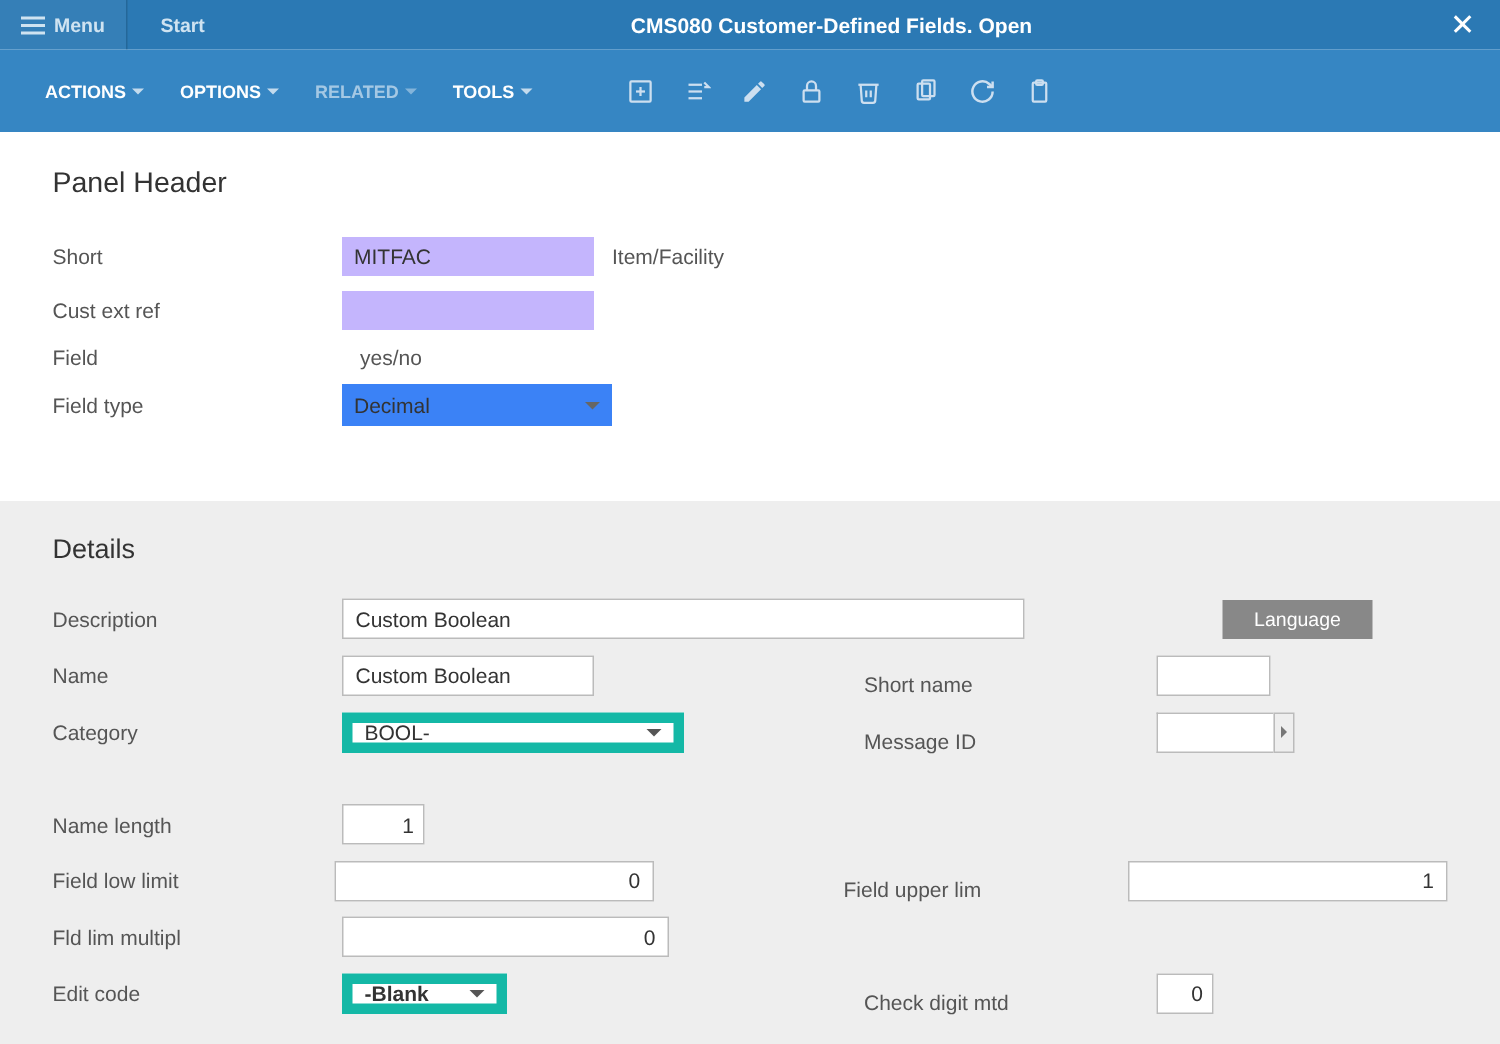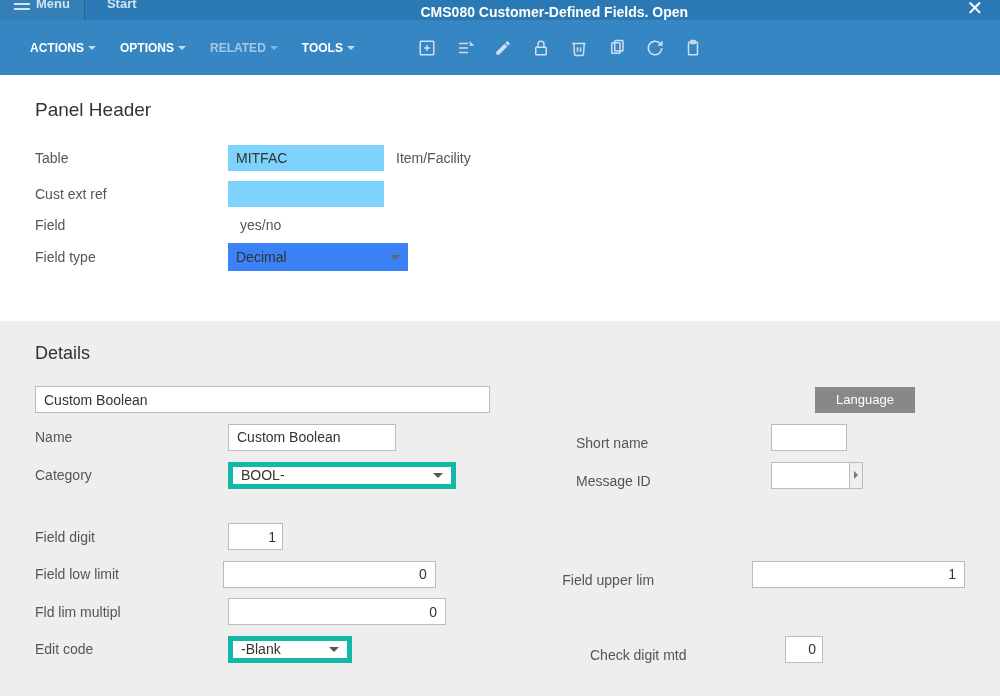--- a/index.html
+++ b/index.html
@@ -1,18 +1,18 @@
 <!DOCTYPE html>
 <html><head>
 <meta charset="utf-8">
 <style>
 * { box-sizing: border-box; margin: 0; padding: 0; }
 body { font-family: Arial, sans-serif; font-size: 13px; color: #333; background: #f5f5f5; width: 1000px; height: 696px; overflow: hidden; }
 
-.titlebar { background: #2b79b4; height: 20px; display: flex; align-items: flex-end; color: #fff; }
+.titlebar { background: #2b79b4; height: 33px; display: flex; align-items: center; color: #fff; }
 .titlebar .menu-btn { display: flex; align-items: center; padding: 0 14px; height: 33px; background: rgba(255,255,255,0.05); cursor: pointer; gap: 6px; }
 .titlebar .menu-btn span { color: #cfe3f1; font-size: 13px; font-weight: 600; }
 .titlebar .start-btn { padding: 0 22px; height: 33px; display: flex; align-items: center; color: #cfe3f1; font-size: 13px; font-weight: 600; border-left: 1px solid rgba(0,0,0,0.15); cursor: pointer; }
 .titlebar .title { flex: 1; text-align: center; color: #fff; font-weight: 700; font-size: 14px; }
 .titlebar .close { width: 50px; text-align: center; font-size: 20px; color: #fff; cursor: pointer; }
 
 .hamburger { display: inline-flex; flex-direction: column; gap: 3px; }
 .hamburger i { width: 16px; height: 2px; background: #cfe3f1; display: block; }
 
 .toolbar { background: #3686c3; height: 55px; display: flex; align-items: center; padding: 0 18px; gap: 0; }
@@ -21,21 +21,21 @@
 .toolbar .caret { width: 0; height: 0; border-left: 4px solid transparent; border-right: 4px solid transparent; border-top: 4px solid currentColor; opacity: 0.7; }
 .toolbar .icons { margin-left: 50px; display: flex; gap: 18px; align-items: center; }
 .toolbar .icons .ic { width: 20px; height: 20px; color: #cddff0; cursor: pointer; display: flex; align-items: center; justify-content: center; }
 .toolbar .icons .ic svg { width: 18px; height: 18px; }
 
 .panel-top { background: #fff; padding: 24px 35px 40px 35px; }
 .panel-top h2 { font-size: 19px; font-weight: 400; color: #333; margin-bottom: 24px; }
 
 .form-row { display: flex; align-items: center; margin-bottom: 10px; }
 .form-row .lbl { width: 193px; color: #555; font-size: 14px; }
-.form-row .val-input { width: 156px; height: 26px; background: #7dd3fc; border: none; padding: 0 8px; font-size: 14px; color: #333; }
+.form-row .val-input { width: 168px; height: 26px; background: #c4b5fd; border: none; padding: 0 8px; font-size: 14px; color: #333; }
 .form-row .suffix { margin-left: 12px; color: #555; font-size: 14px; }
 .select-ro { width: 180px; height: 28px; background: #3b82f6; border: none; padding: 0 8px; font-size: 14px; color: #333; display: flex; align-items: center; justify-content: space-between; }
 .select-ro .tri { width: 0; height: 0; border-left: 5px solid transparent; border-right: 5px solid transparent; border-top: 5px solid #666; }
 
 .panel-details { background: #eee; padding: 22px 35px 30px 35px; }
 .panel-details h3 { font-size: 18px; font-weight: 400; color: #333; margin-bottom: 22px; }
 
 .drow { display: flex; align-items: center; margin-bottom: 10px; }
 .drow .lbl { width: 193px; color: #555; font-size: 14px; }
 .drow .lbl2 { width: 195px; color: #555; font-size: 14px; margin-top: 12px; }
@@ -43,23 +43,23 @@
 .txt.w-long { width: 455px; }
 .txt.w-med { width: 168px; }
 .txt.w-short { width: 76px; }
 .txt.w-num { width: 55px; text-align: right; padding-right: 6px; }
 .txt.w-num-s { width: 38px; text-align: right; padding-right: 6px; }
 .txt.w-right { width: 218px; text-align: right; padding-right: 8px; }
 
 .lang-btn { background: #888; color: #fff; border: none; height: 26px; width: 100px; font-size: 13px; cursor: pointer; }
 .lang-wrap { margin-left: auto; margin-right: 50px; }
 
-.sel { height: 27px; border: 5px solid #14b8a6; background: #fff; padding: 0 8px; font-size: 14px; display: flex; align-items: center; justify-content: space-between; }
+.sel { height: 27px; border: 7px solid #14b8a6; background: #fff; padding: 0 8px; font-size: 14px; display: flex; align-items: center; justify-content: space-between; }
 .sel.w-cat { width: 228px; }
-.sel.w-edit { width: 124px; }
+.sel.w-edit { width: 110px; font-weight: bold; }
 .sel .tri { width: 0; height: 0; border-left: 5px solid transparent; border-right: 5px solid transparent; border-top: 5px solid #555; }
 
 .msgid { display: flex; align-items: center; }
 .msgid .txt { width: 78px; border-right: none; }
 .msgid .tab { width: 14px; height: 27px; border: 1px solid #bbb; background: #eee; display: flex; align-items: center; justify-content: center; cursor: pointer; }
 .msgid .tab .t { width: 0; height: 0; border-top: 4px solid transparent; border-bottom: 4px solid transparent; border-left: 4px solid #777; }
 </style>
 </head>
 <body>
 
@@ -149,21 +149,21 @@
           <rect x="6" y="4" width="12" height="17" rx="1"></rect>
           <rect x="9" y="2" width="6" height="4" rx="1"></rect>
         </svg>
       </div>
   </div>
 </div>
 
 <div class="panel-top">
   <h2>Panel Header</h2>
   <div class="form-row">
-    <div class="lbl">Table</div>
+    <div class="lbl">Short</div>
     <input class="val-input" readonly="" value="MITFAC" style="">
     <div class="suffix">Item/Facility</div>
   </div>
   <div class="form-row">
     <div class="lbl">Cust ext ref</div>
     <input class="val-input" readonly="" value="" style="">
   </div>
   <div class="form-row">
     <div class="lbl">Field</div>
     <div class="suffix">yes/no</div>
@@ -174,20 +174,21 @@
       <span>Decimal</span>
       <span class="tri"></span>
     </div>
   </div>
 </div>
 
 <div class="panel-details">
   <h3>Details</h3>
 
   <div class="drow">
+    <div class="lbl">Description</div>
     <input class="txt w-long" value="Custom Boolean" style="">
     <div class="lang-wrap"><button class="lang-btn">Language</button></div>
   </div>
 
   <div class="drow">
     <div class="lbl">Name</div>
     <input class="txt w-med" value="Custom Boolean" style="">
     <div style="width:180px"></div>
     <div class="lbl2">Short name</div>
     <input class="txt w-short" value="" style="">
@@ -205,21 +206,21 @@
       <input class="txt" value="" style="">
       <div class="tab">
           <span class="t"></span>
         </div>
     </div>
   </div>
 
   <div style="height:24px"></div>
 
   <div class="drow">
-    <div class="lbl">Field digit</div>
+    <div class="lbl">Name length</div>
     <input class="txt w-num" value="1" style="">
   </div>
 
   <div class="drow">
     <div class="lbl">Field low limit</div>
     <input class="txt w-right" value="0" style="">
     <div style="width:130px"></div>
     <div class="lbl2">Field upper lim</div>
     <input class="txt w-right" value="1" style="">
   </div>

